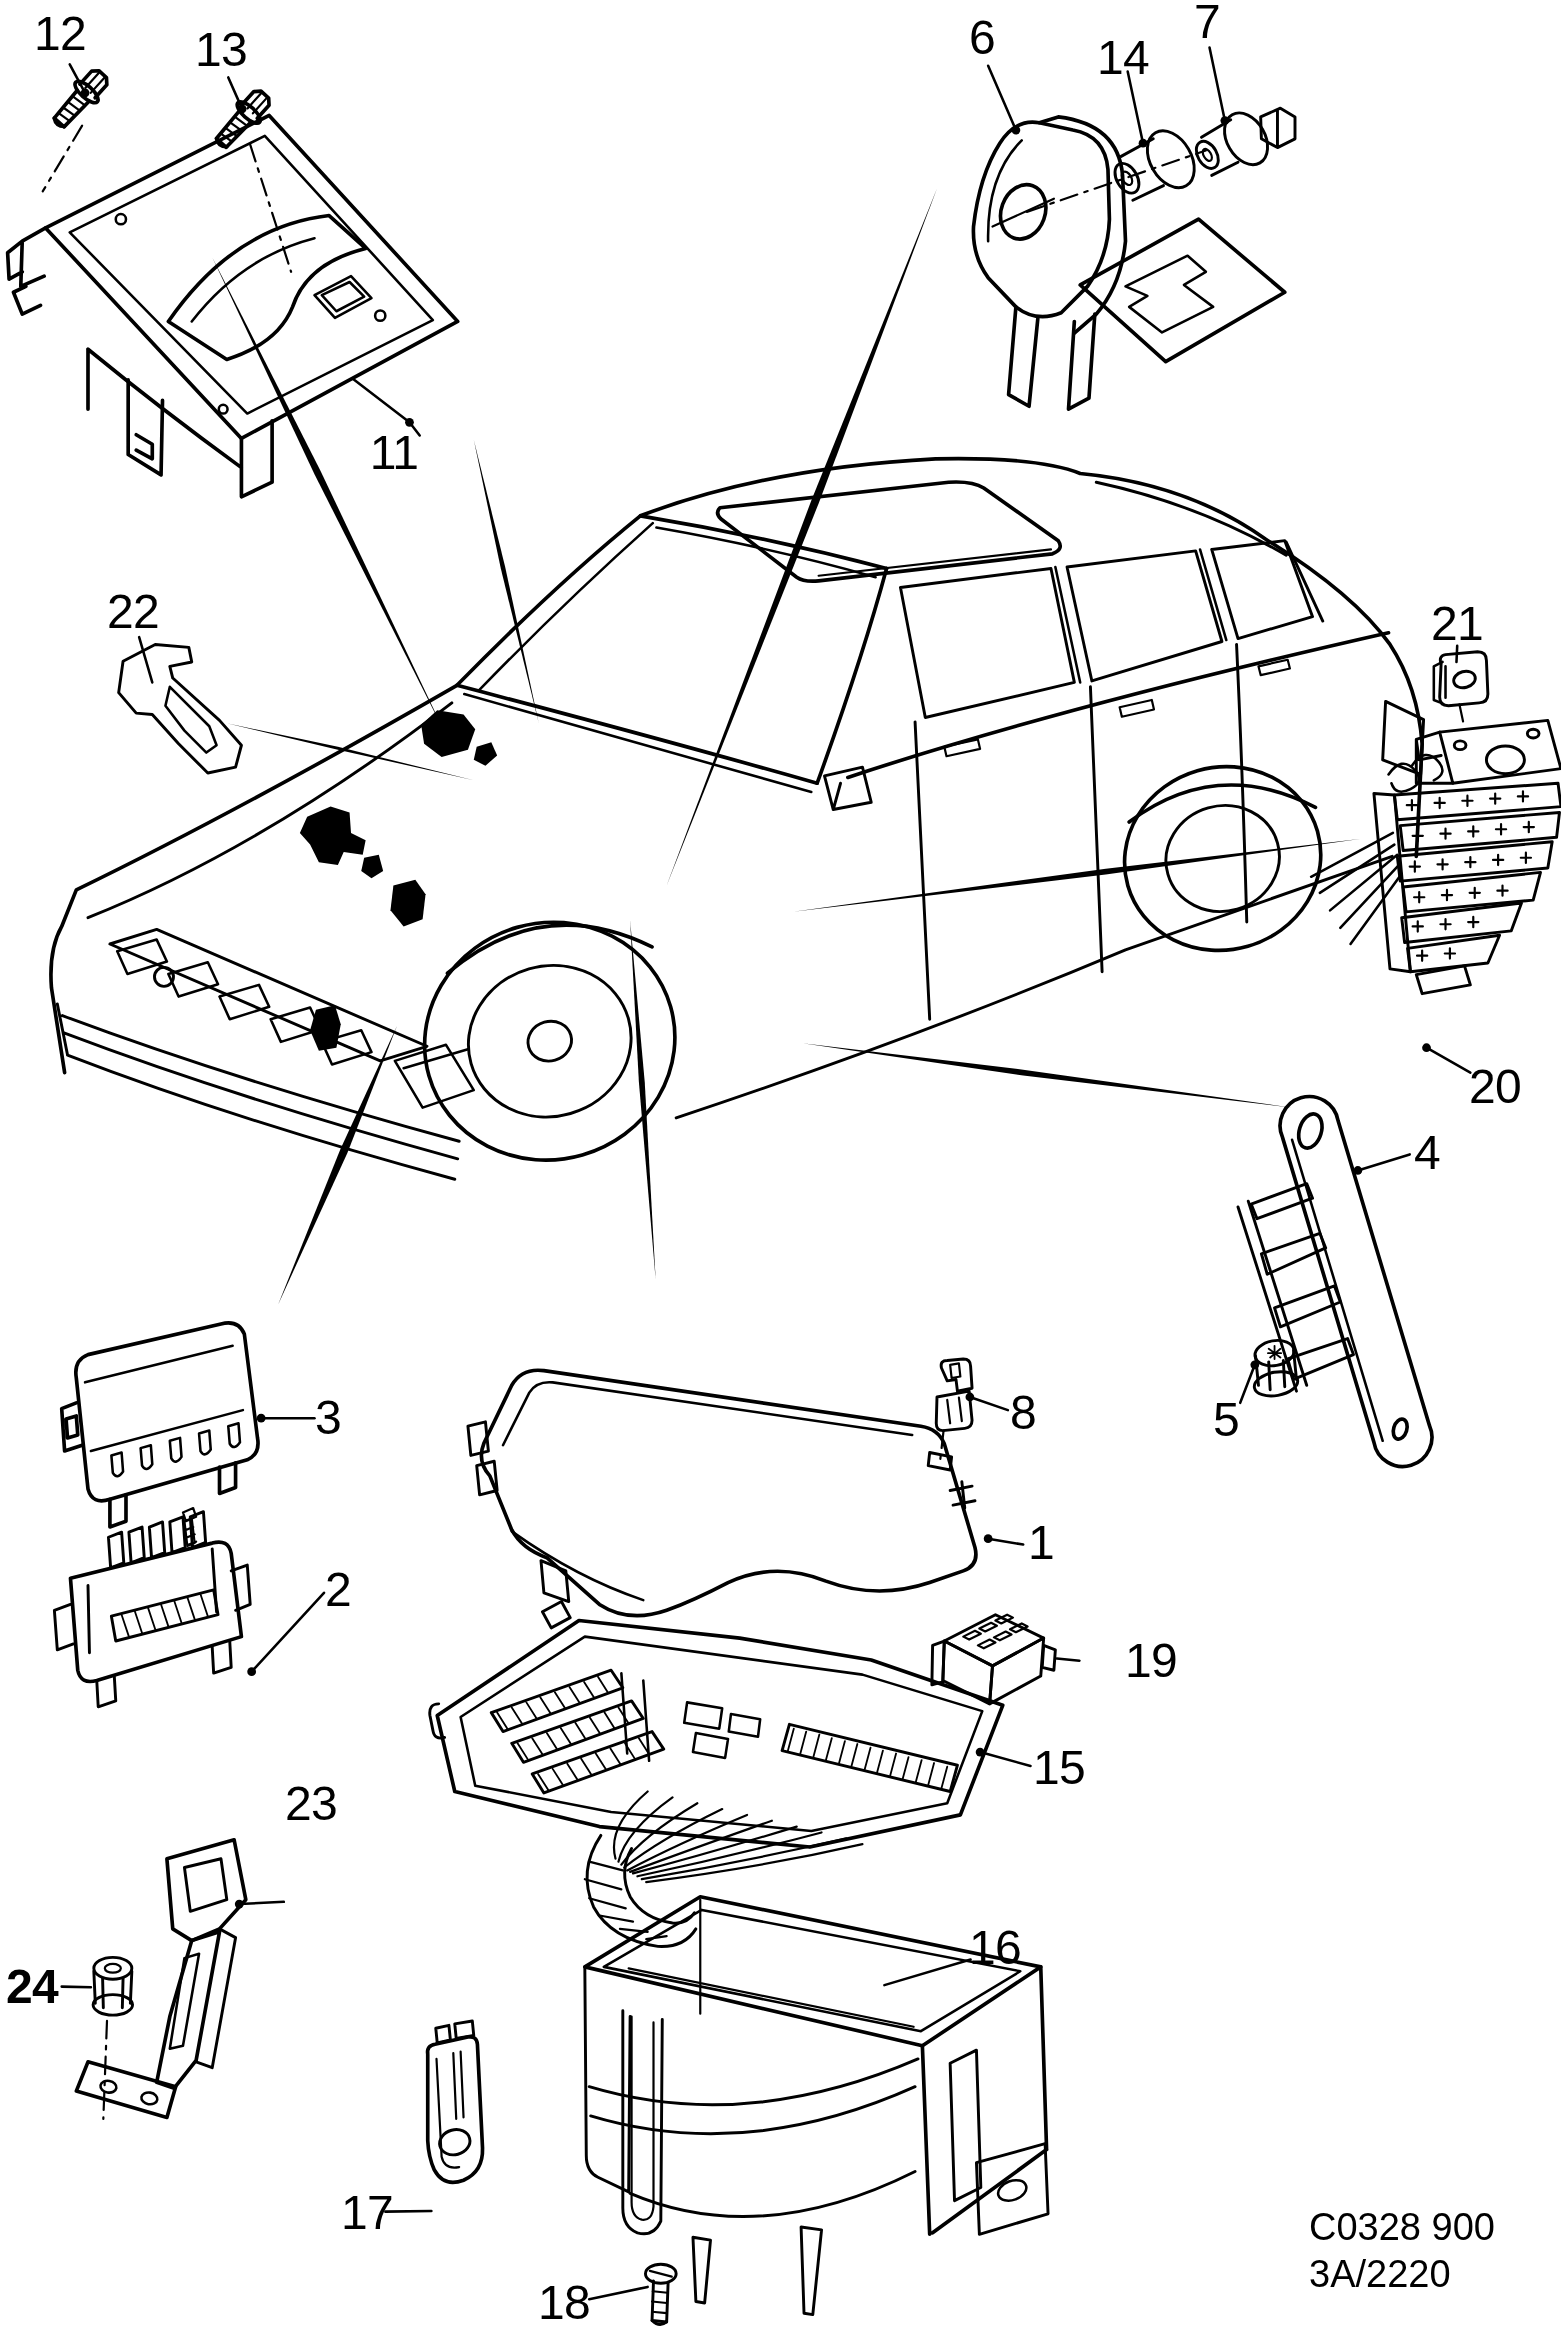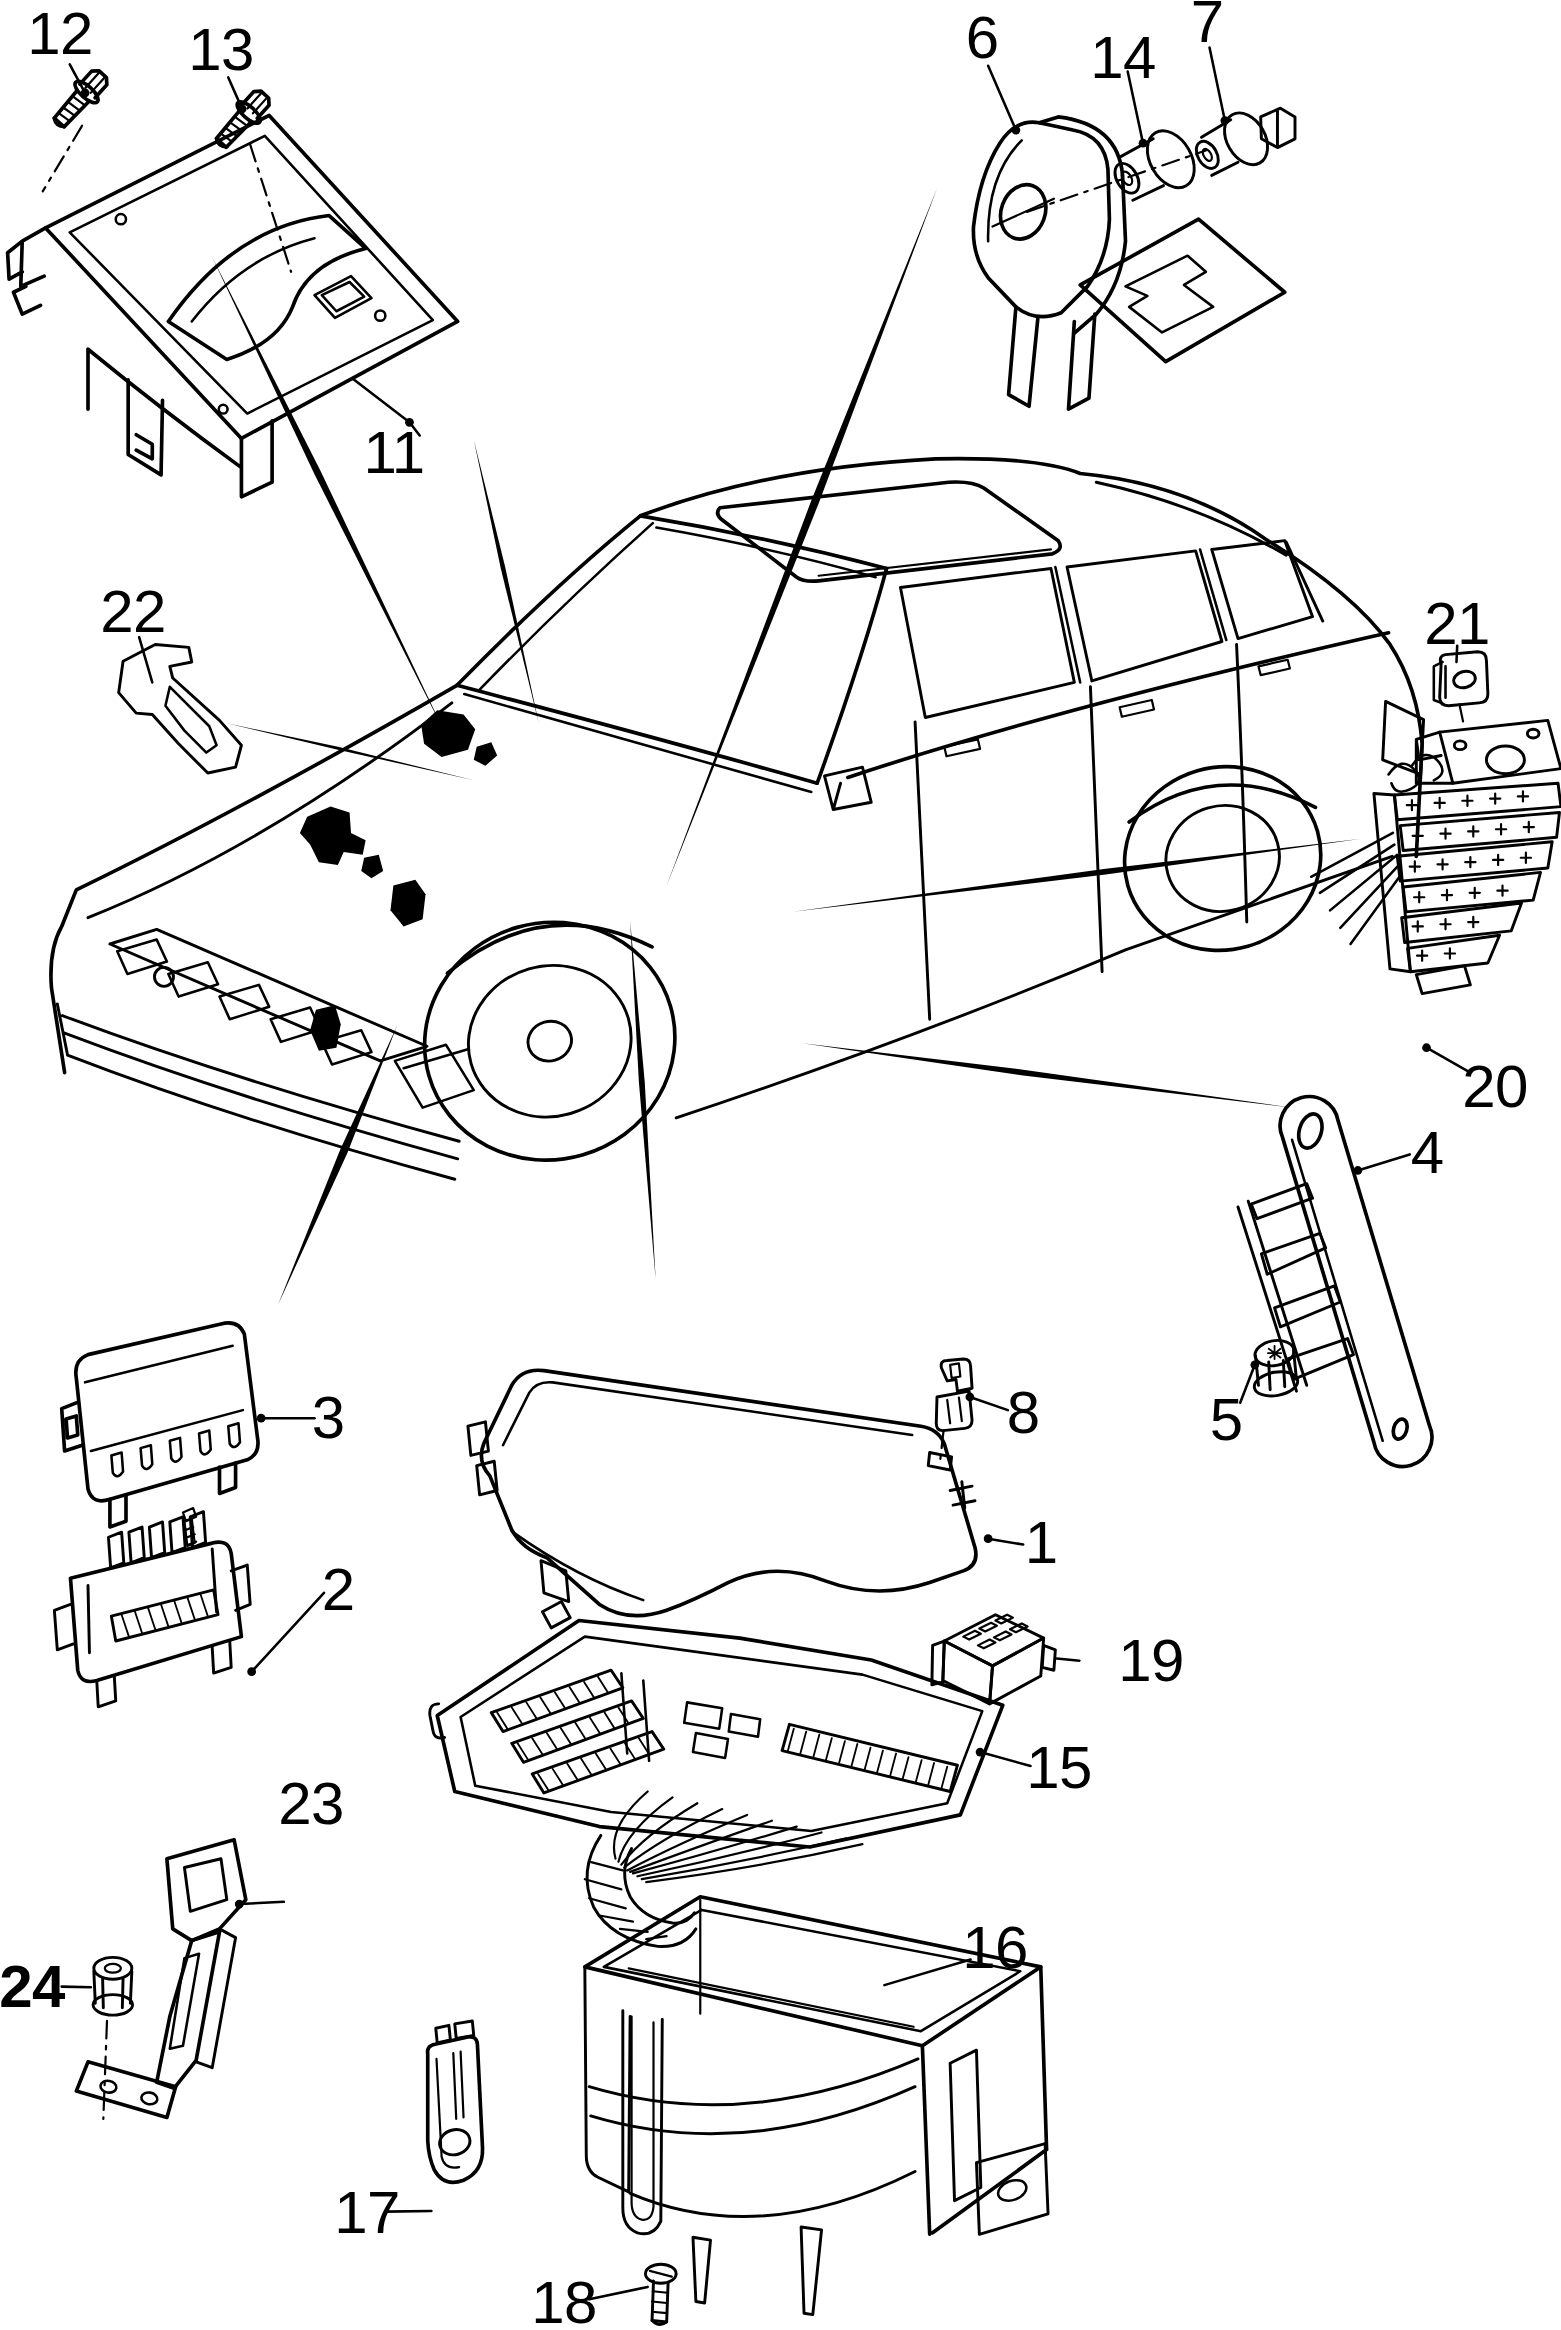--- a/index.html
+++ b/index.html
@@ -6,21 +6,21 @@
   html,body { margin:0; padding:0; background:#888; }
   .page {
     position:relative; width:1562px; height:2330px;
     background:var(--paper); overflow:hidden;
     font-family:"Liberation Sans", sans-serif; color:var(--ink);
   }
   .art { position:absolute; inset:0; color:var(--ink); }
   .labels { position:absolute; inset:0; }
   .callout {
     position:absolute; transform:translate(-50%,-50%);
-    font-size:60px; font-weight:500; letter-spacing:-0.7px;
+    font-size:48px; font-weight:500; letter-spacing:-0.7px;
     color:var(--ink); white-space:nowrap; line-height:1;
   }
   .footer {
     position:absolute; left:1309px; top:2204px;
     font-size:38px; line-height:47px; letter-spacing:0;
   }
   svg { display:block; }
 </style>
 </head>
 <body>
@@ -372,15 +372,19 @@
       <div class="callout" style="left: 367px; top: 2213px; text-align: center;">17</div>
       <div class="callout" style="left: 564px; top: 2303px;">18</div>
       <div class="callout" style="left: 1108px; top: 1661px; margin-left: 43px;">19</div>
       <div class="callout" style="left: 1495px; top: 1087px;">20</div>
       <div class="callout" style="left: 1457px; top: 624px;">21</div>
       <div class="callout" style="left: 133px; top: 612px;">22</div>
       <div class="callout" style="left: 311px; top: 1804px;">23</div>
       <div class="callout" style="left: 32px; top: 1987px; font-weight: bold;">24</div>
     </div>
 
-
+<div class="footer">
+  <div>C0328 900</div>
+  <div>3A/2220</div>
 </div>
 
+</div>
+
 
 </body></html>

